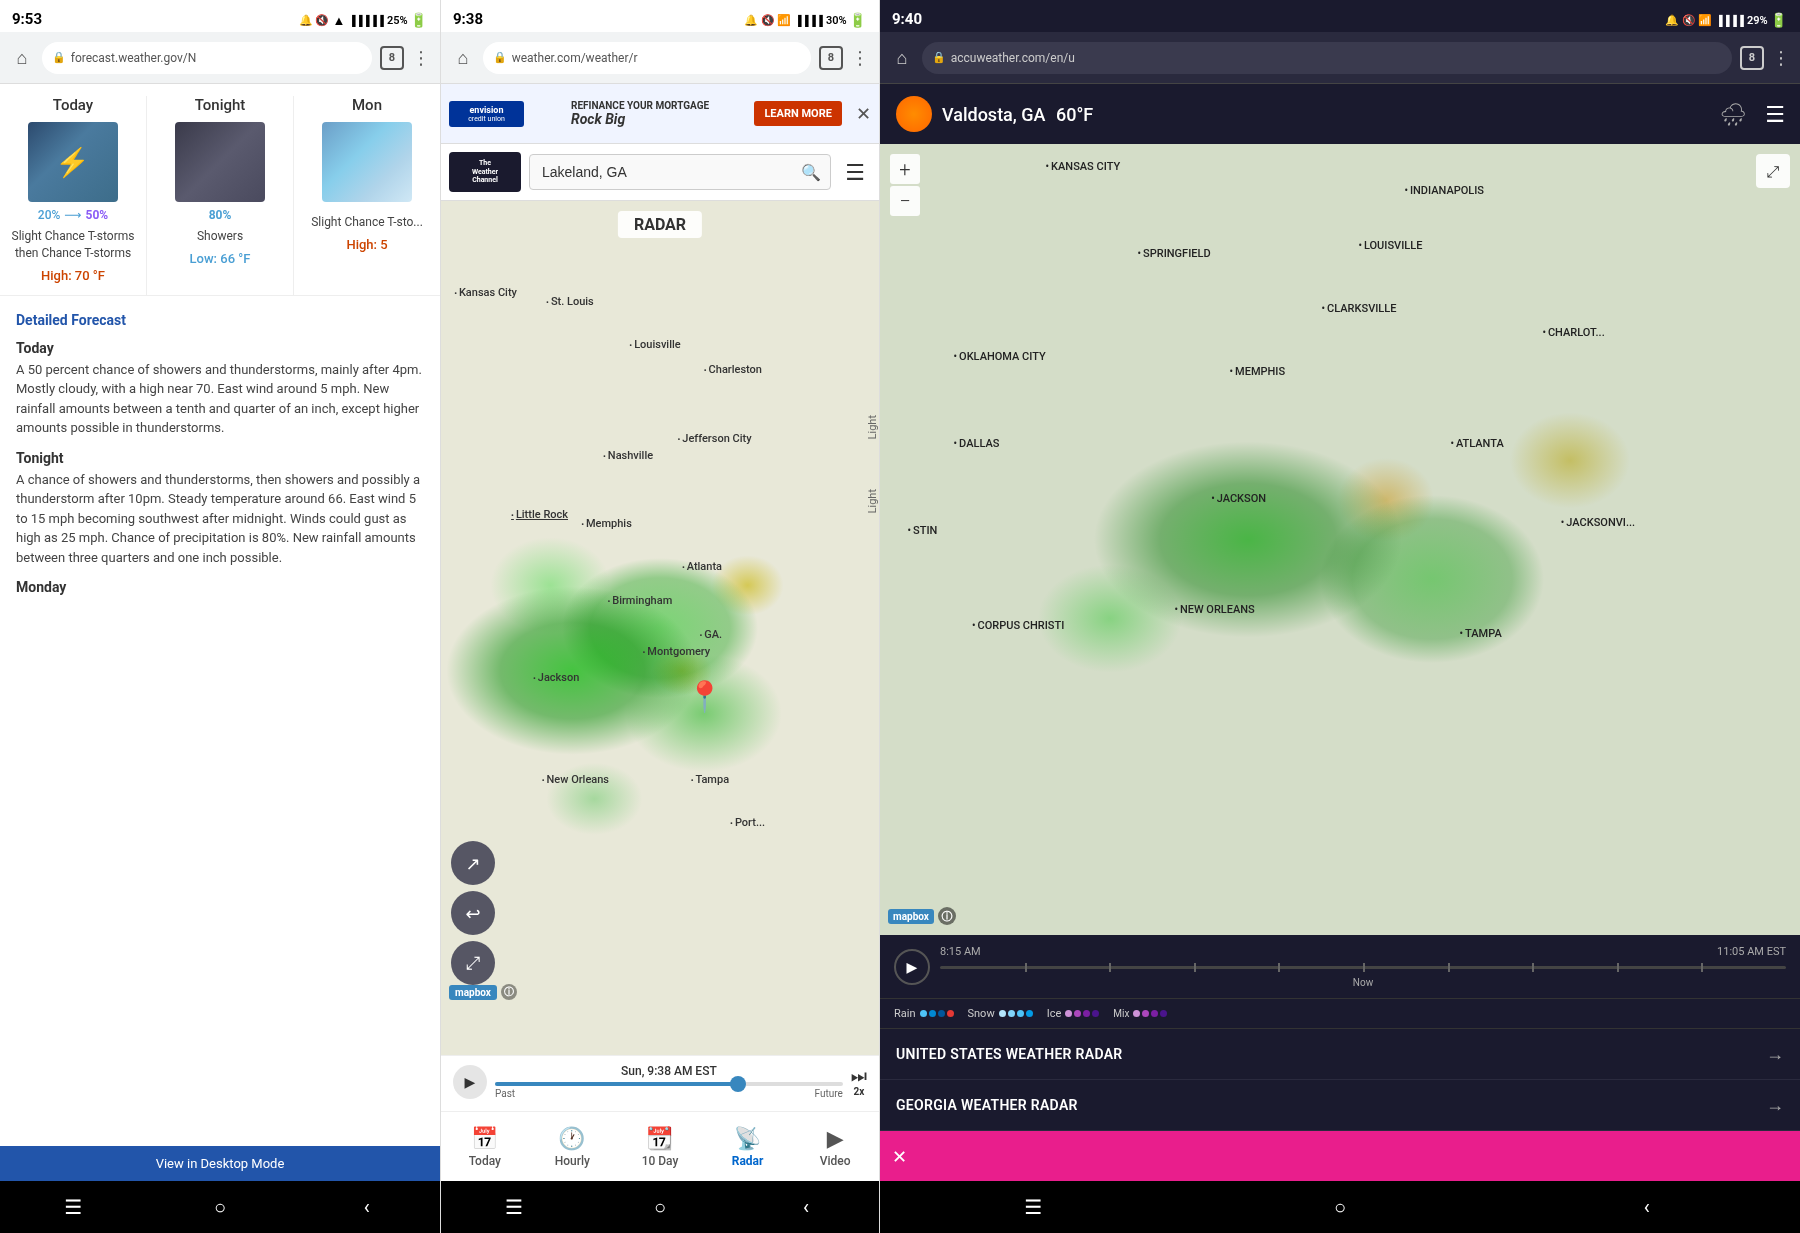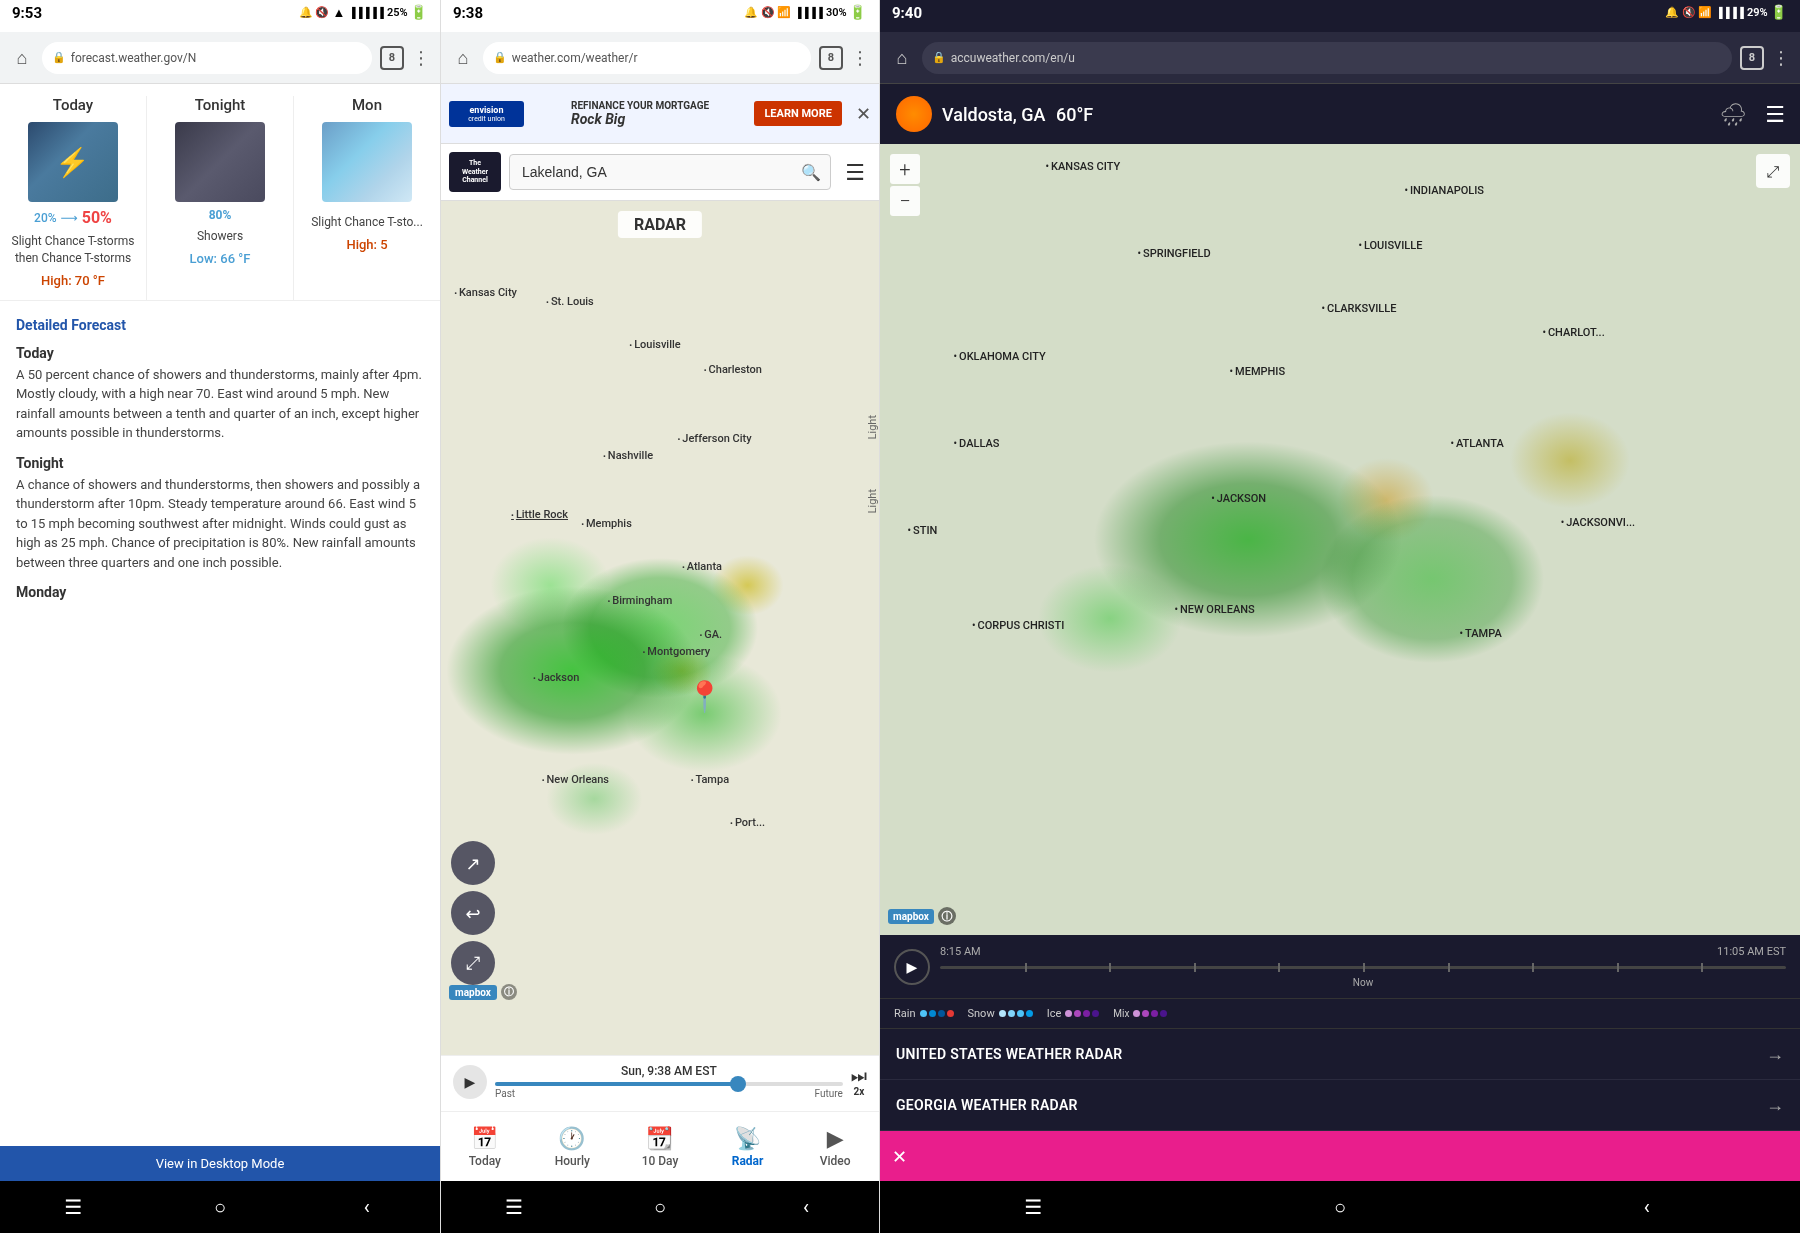--- a/index.html
+++ b/index.html
@@ -159,21 +159,21 @@
 
     .twc-search-bar {
       display: flex;
       align-items: center;
       padding: 8px;
       gap: 8px;
       border-bottom: 1px solid #ddd;
       background: #fff;
     }
     .twc-logo {
-      width: 52px;
+      width: 72px;
       height: 40px;
       background: #1a1a2e;
       border-radius: 4px;
       display: flex;
       flex-direction: column;
       align-items: center;
       justify-content: center;
       padding: 2px;
     }
     .twc-logo-text {
@@ -570,21 +570,21 @@
     
     .panels-row {
       display: flex;
       flex: 1;
       overflow: hidden;
     }
 
     
     .panel-status {
       display: flex;
-      align-items: flex-start;
+      align-items: flex-end;
       justify-content: space-between;
       padding: 4px 12px;
       font-size: 13px;
       font-weight: 600;
       background: #fff;
       height: 32px;
     }
     .panel-status.dark {
       background: #1a1a2e;
       color: #fff;
@@ -697,21 +697,21 @@
           <div class="forecast-day">
             <div class="forecast-day-name">Today</div>
             <div class="forecast-img">
               <div class="forecast-img-storm">
                 <span style="font-size:28px;">⚡</span>
               </div>
             </div>
             <div class="precip-bar">
               <span style="color:#4a9fd4;font-size:12px;">20%</span>
               <span style="color:#4a9fd4;">⟶</span>
-              <span style="color:#ef4444;font-size:16px;font-weight:700;">50%</span>
+              <span style="color:#8b5cf6;font-size:12px;font-weight:700;">50%</span>
             </div>
             <div class="forecast-desc">Slight Chance T-storms then Chance T-storms</div>
             <div class="forecast-temp temp-high">High: 70 °F</div>
           </div>
 
           <div class="divider-col"></div>
 
           <div class="forecast-day">
             <div class="forecast-day-name">Tonight</div>
             <div class="forecast-img">

